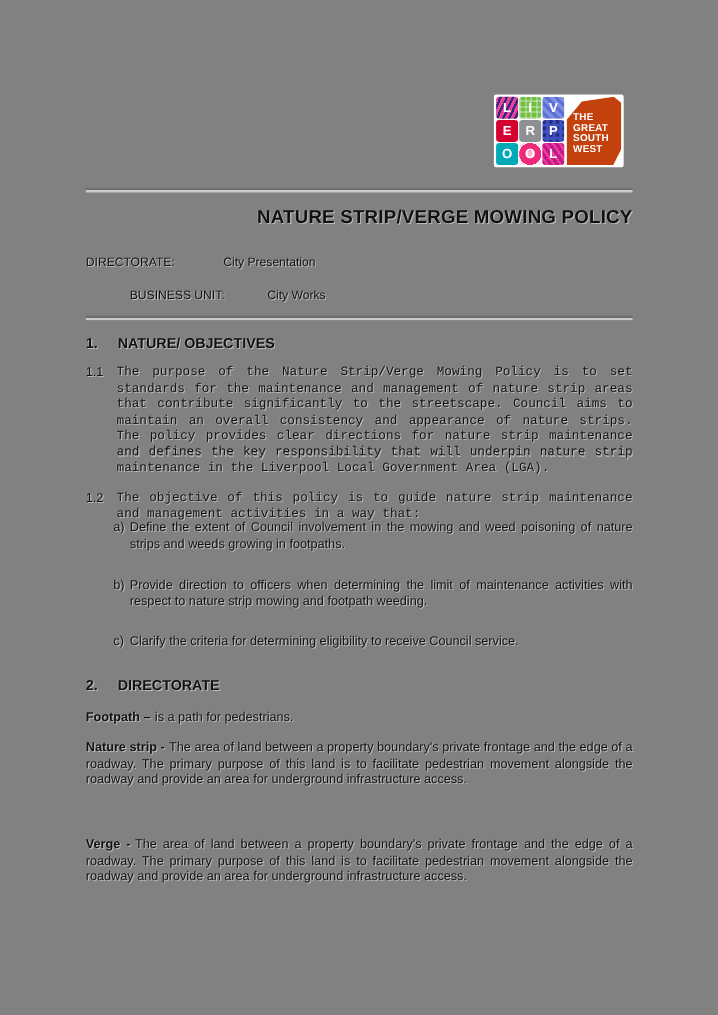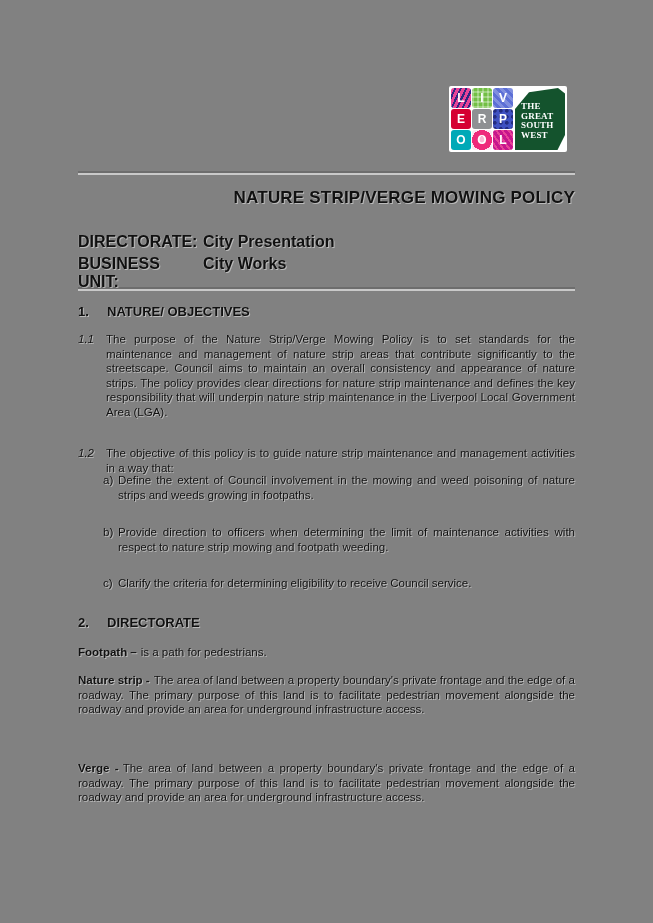--- a/index.html
+++ b/index.html
@@ -29,53 +29,53 @@
         background-image:repeating-linear-gradient(45deg,rgba(255,255,255,.22) 0 3px,transparent 3px 6px); }
   .t3 { background:#d50032; }
   .t4 { background:#8e9093; }
   .t5 { background:#3f51c1;
         background-image:radial-gradient(circle at 30% 30%,rgba(0,0,50,.45) 1.5px,transparent 2.2px);
         background-size:6px 6px; }
   .t6 { background:#00a9b7; }
   .t7 { background:radial-gradient(circle at 50% 50%,#f9b8d4 0 3px,#ee2a7b 3px 10px,#fce6f1 10px); }
   .t8 { background:repeating-linear-gradient(55deg,#c6168d 0 3px,#e84397 3px 5px); }
   .gsw {
-    width:56px; height:62px; background:#14532d; box-sizing:border-box;
+    width:56px; height:62px; background:#c2410c; box-sizing:border-box;
     clip-path:polygon(28% 7%, 86% 0%, 100% 9%, 100% 76%, 85% 100%, 0% 100%, 0% 34%);
     color:#fff; font-weight:bold; font-size:9px; line-height:9.5px;
-    padding:14px 0 0 6px; letter-spacing:.2px;font-family:Liberation Serif, serif;
+    padding:14px 0 0 6px; letter-spacing:.2px;
   }
 
   
   .rule {
     position:absolute; left:78px; width:497px; height:4px;
     background:linear-gradient(to bottom,#6d6d6d 0 2px,#c9c9c9 2px 4px);
   }
   .rule-top { top:171px; }
   .rule-bottom { top:287px; }
 
   
   .title {
     position:absolute; left:78px; top:188px; width:497px; text-align:right;
     font-size:17px; font-weight:bold; letter-spacing:.2px;
   }
-  .meta-row { position:absolute; left:78px; display:flex; font-size:16px; font-weight:bold; }
+  .meta-row { position:absolute; left:78px; display:flex; font-size:11px; font-weight:normal; }
   .meta-row .label { width:125px; flex:none; }
   .meta-1 { top:233px; }
-  .meta-2 { top:255px; }
+  .meta-2 { top:263px;margin-left:40px; }
 
   .heading { position:absolute; left:78px; display:flex; font-size:13px; font-weight:bold; }
   .heading .h-num { width:29px; flex:none; }
   .h-1 { top:304px; }
   .h-2 { top:615px; }
 
   .body-txt { font-size:11.5px; line-height:14.5px; }
   .para { position:absolute; left:78px; width:497px; display:flex; }
-  .para .p-num { width:28px; flex:none;font-style:italic; }
-  .para .p-text { flex:1; text-align:justify; }
+  .para .p-num { width:28px; flex:none; }
+  .para .p-text { flex:1; text-align:justify;font-family:Liberation Mono, monospace; }
   .p-11 { top:332px; }
   .p-12 { top:430px;margin-top:16px; }
 
   .sub { position:absolute; left:103px; width:472px; display:flex; }
   .sub .s-marker { width:15px; flex:none; }
   .sub .s-text { flex:1; text-align:justify; }
   .sub-a { top:473px; }
   .sub-b { top:525px; }
   .sub-c { top:576px; }
 

